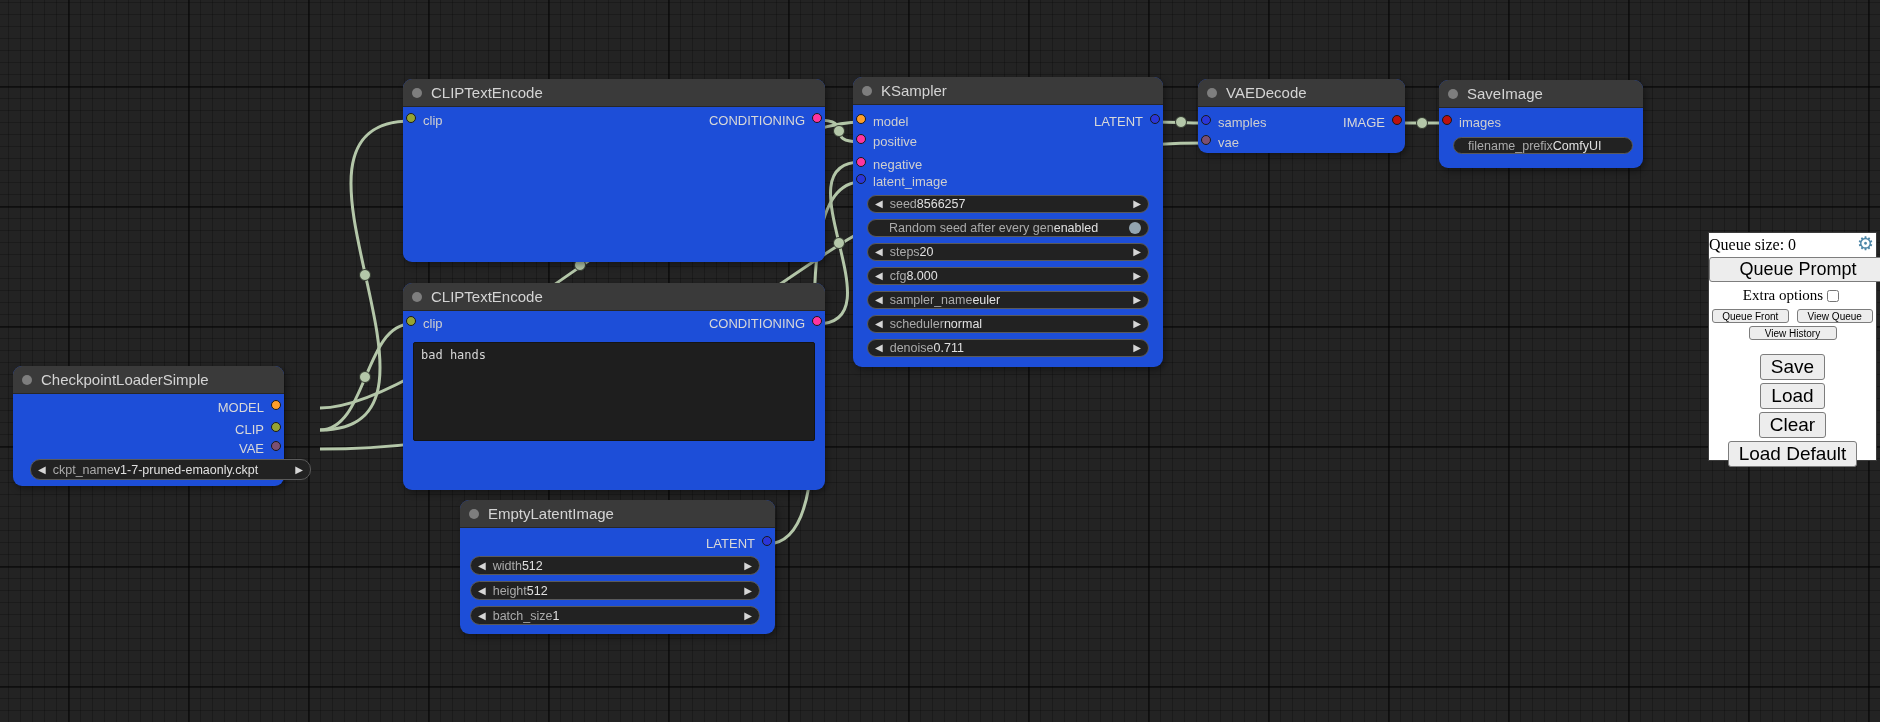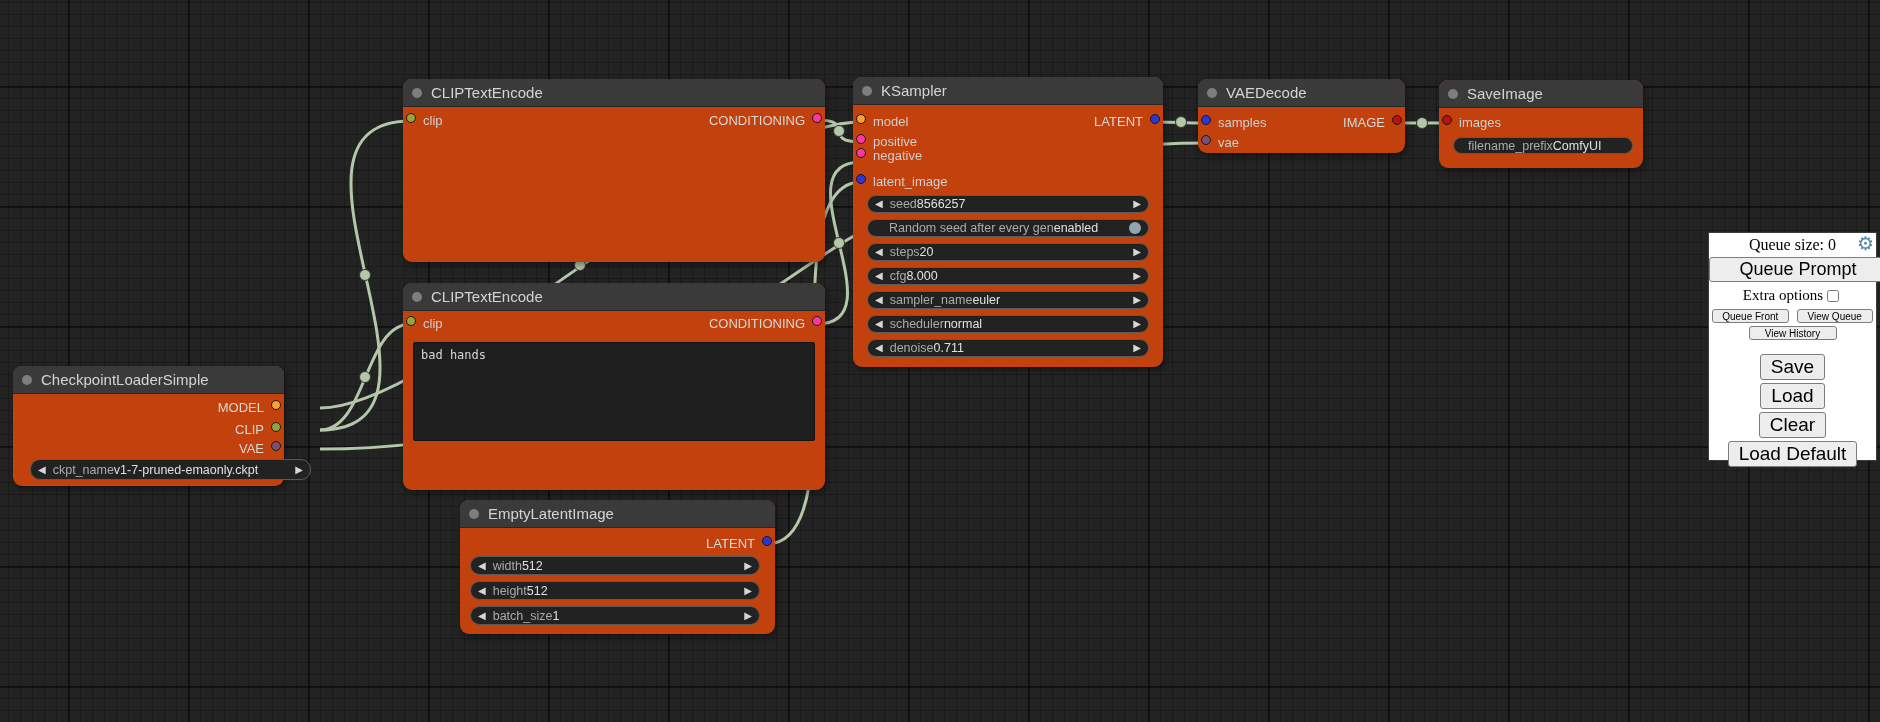--- a/index.html
+++ b/index.html
@@ -13,21 +13,21 @@
       linear-gradient(90deg, rgba(0,0,0,0.22) 1px, transparent 1px);
     background-size:120px 120px,120px 120px,12px 12px,12px 12px;
     background-position:-52px -34px,-52px -34px,-4px -10px,-4px -10px;
     font-family:"Liberation Sans",sans-serif;
   }
   svg.wires{position:absolute;left:0;top:0;z-index:1;}
   .wire{fill:none;stroke:#b4c7a9;stroke-width:3px;}
   .wdot{fill:#b4c7a9;stroke:#333a30;stroke-width:1px;}
 
   .node{
-    position:absolute;z-index:2;background:#c2410c;border-radius:9px;
+    position:absolute;z-index:2;background:#1d4ed8;border-radius:9px;
     box-shadow:2px 3px 7px rgba(0,0,0,0.4);box-sizing:border-box;
   }
   .ntitle{
     position:absolute;left:0;top:0;right:0;height:28px;background:#3a3a3a;
     border-radius:9px 9px 0 0;border-bottom:1px solid #272727;
     display:flex;align-items:center;gap:9px;padding-left:9px;
     color:#d4d4d4;font-size:15px;box-sizing:border-box;
   }
   .tdot{width:10px;height:10px;border-radius:50%;background:#7e7e7e;flex:0 0 auto;}
   .slot{position:absolute;height:16px;display:flex;align-items:flex-start;gap:7px;font-size:13px;}
@@ -58,21 +58,21 @@
     font-family:"DejaVu Sans Mono",monospace;font-size:12px;resize:none;outline:none;
     padding:5px 7px;box-sizing:border-box;border-radius:2px;
   }
 
   
   .qpanel{
     position:absolute;left:1708px;top:232px;width:169px;height:229px;z-index:3;
     background:#ffffff;border:1px solid #3c3c3c;box-sizing:border-box;
     font-family:"Liberation Serif",serif;color:#000;
   }
-  .qsize{text-align:center;font-size:16px;margin-top:3px;}
+  .qsize{font-size:16px;margin-top:3px;}
   .gear{position:absolute;right:2px;top:0px;font-size:19px;color:#4e87a8;cursor:pointer;line-height:1.2;}
   .btn{
     background:#ededed;border:1px solid #7d7d7d;border-radius:3px;color:#000;
     font-family:"Liberation Sans",sans-serif;display:block;cursor:pointer;
   }
   .qprompt{margin:3px auto 0;width:178px;height:25px;font-size:18px;}
   .extra{margin-top:5px;text-align:center;font-size:15px;}
   .extra input{width:12px;height:12px;vertical-align:-2px;margin-left:4px;}
   .qrow{display:flex;gap:8px;margin:4px 3px 0;}
   .qrow .btn{flex:1;height:14px;font-size:10px;padding:0;}
@@ -193,21 +193,21 @@
     <span>KSampler</span>
   </div>
   <div class="slot in" style="top:37px">
     <span class="dot c-orange"></span>
     <span class="slabel">model</span>
   </div>
   <div class="slot in" style="top:57px">
     <span class="dot c-pink"></span>
     <span class="slabel">positive</span>
   </div>
-  <div class="slot in" style="top:71px">
+  <div class="slot in" style="top:80px">
     <span class="dot c-pink"></span>
     <span class="slabel">negative</span>
   </div>
   <div class="slot in" style="top:97px">
     <span class="dot c-blue"></span>
     <span class="slabel">latent_image</span>
   </div>
   <div class="slot out" style="top:37px">
     <span class="dot c-blue"></span>
     <span class="slabel">LATENT</span>

